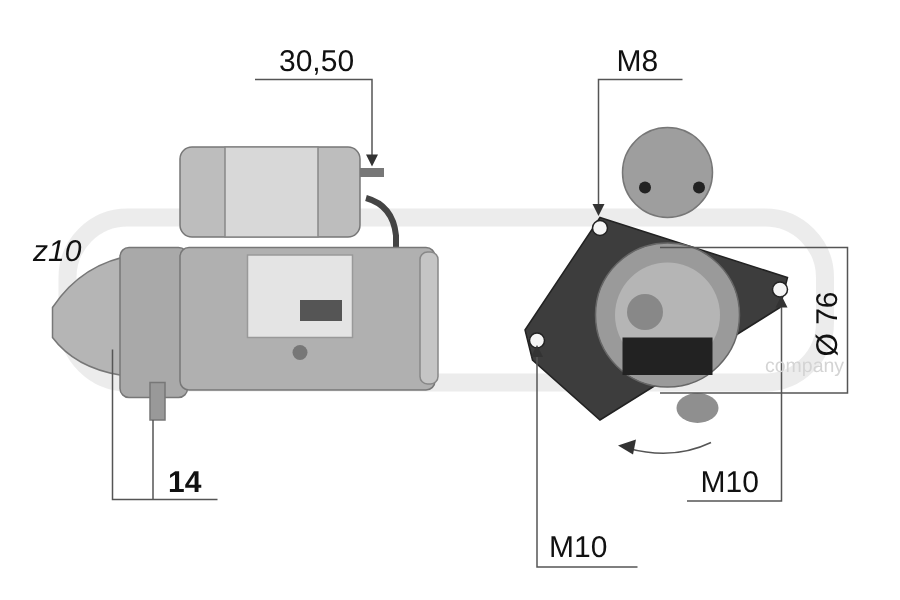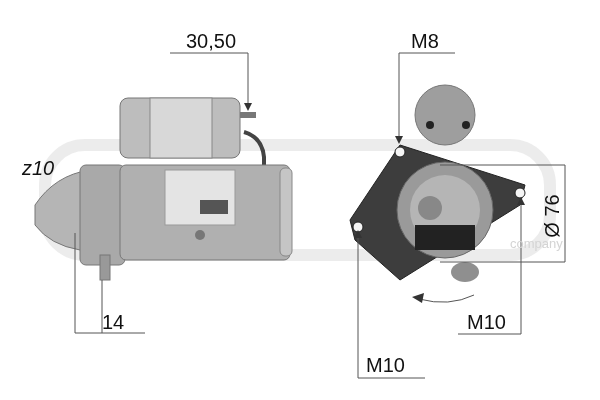--- a/index.html
+++ b/index.html
@@ -80,18 +80,18 @@
       <polygon points="517,205 525,205 521,197"></polygon>
       <polygon points="354,238 362,238 358,230"></polygon>
       <polygon points="412,297 424,293 422,303"></polygon>
     </g>
   </svg>
 
   <span class="wm" style="left:488px;top:236px;margin-left:22px;">company</span>
 
   <span class="label" style="left:186px;top:31px;text-align:center;">30,50</span>
   <span class="label" style="left:22px;top:158px;font-style:italic;">z10</span>
-  <span class="label" style="left:102px;top:312px;">14</span>
+  <span class="label" style="left:112px;top:312px;font-weight:bold;">14</span>
   <span class="label" style="left:411px;top:31px;">M8</span>
   <span class="vlabel" style="left:530px;top:206px;">Ø 76</span>
   <span class="label" style="left:467px;top:312px;">M10</span>
   <span class="label" style="left:366px;top:355px;">M10</span>
 </div>
 
 </body></html>

